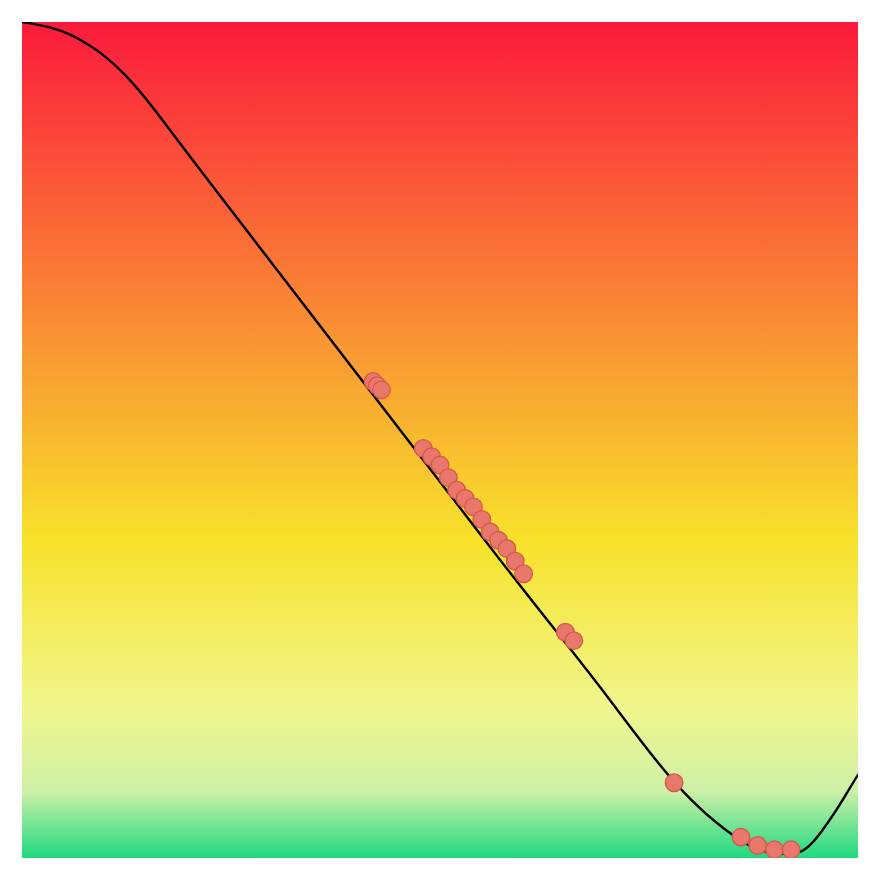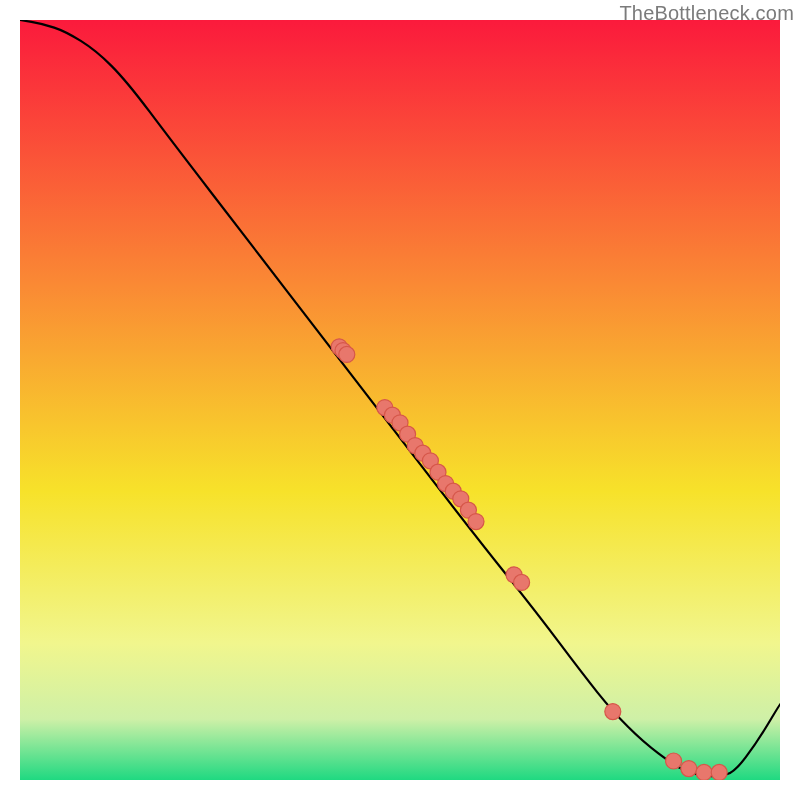--- a/index.html
+++ b/index.html
@@ -56,21 +56,20 @@
     fill: none;
     stroke: #000;
     stroke-width: 2.2;
   }
 </style>
 </head>
 <body>
 
 <div class="chart-container">
 
-  <div class="watermark">TheBottleneck.com</div>
 
   <div class="plot-area">
 
     <svg class="plot-gradient" viewBox="0 0 760 760" preserveAspectRatio="none">
       <defs>
         <linearGradient id="bgGrad" x1="0" y1="0" x2="0" y2="1">
           <stop id="g0" offset="0%" stop-color="#fb1a3c"></stop>
           <stop id="g1" offset="35%" stop-color="#fa8a34"></stop>
           <stop id="g2" offset="62%" stop-color="#f7e22a"></stop>
           <stop id="g3" offset="82%" stop-color="#f1f68d"></stop>

